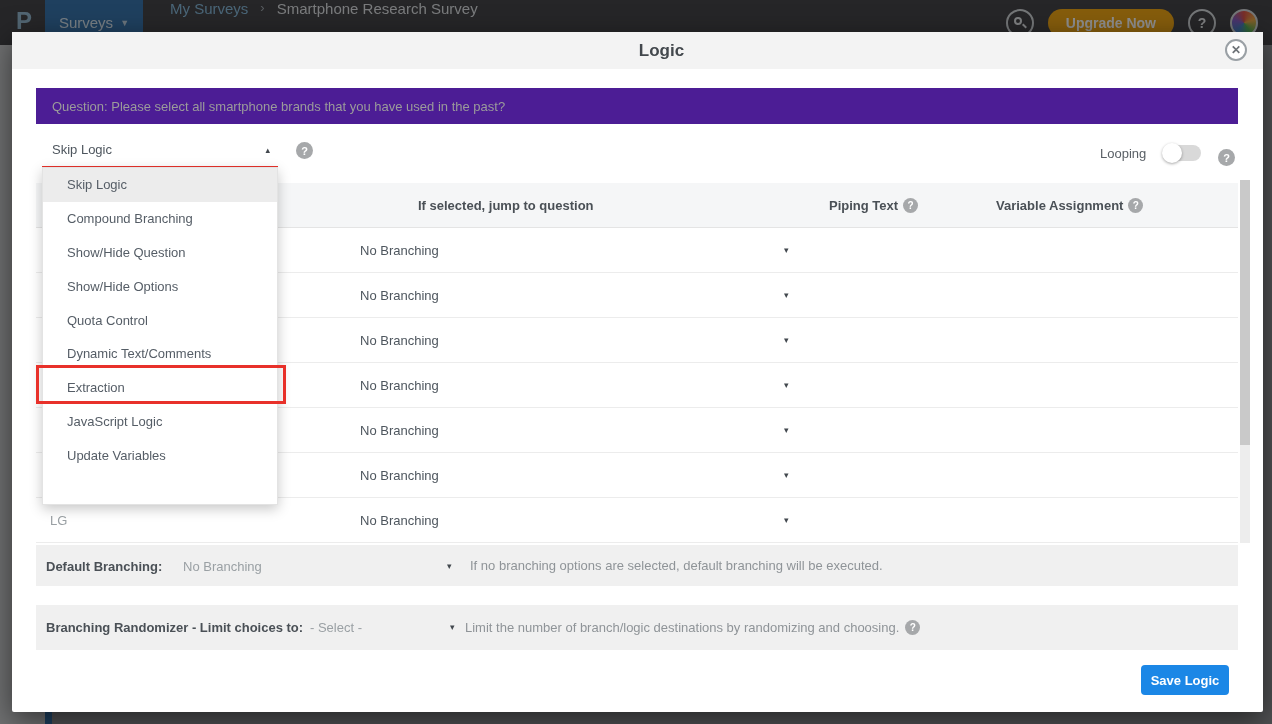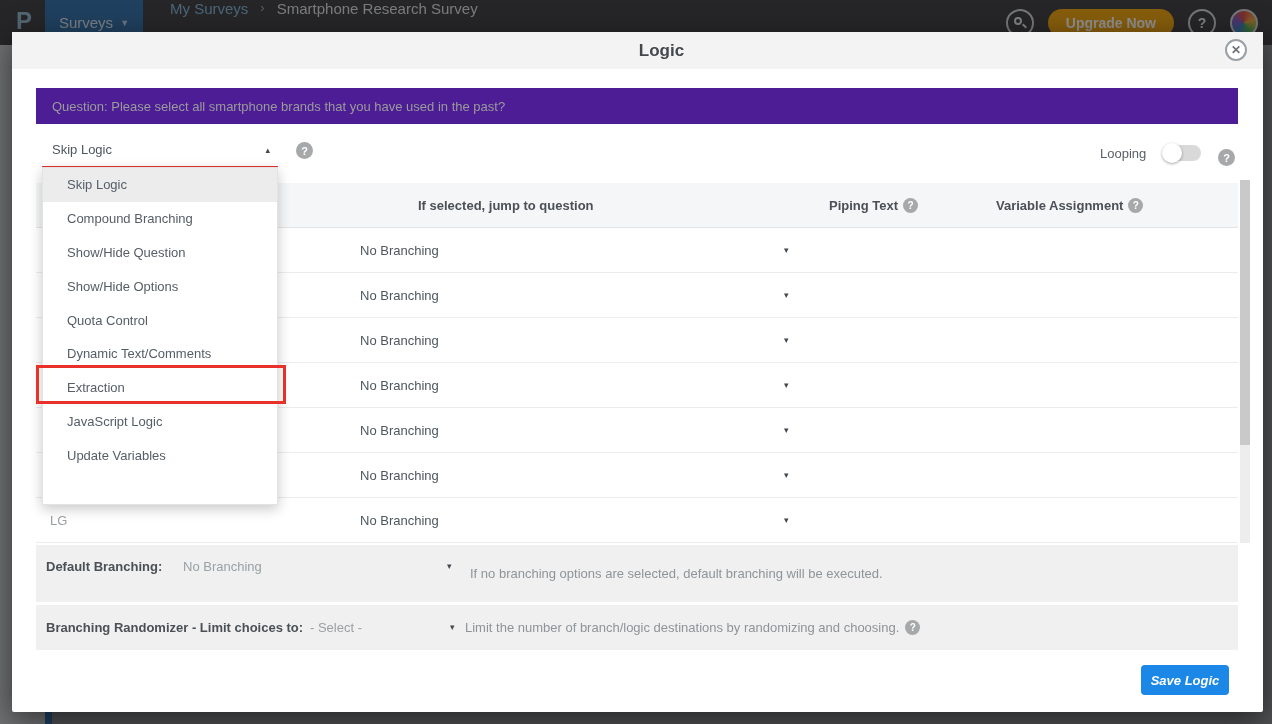--- a/index.html
+++ b/index.html
@@ -70,34 +70,34 @@
   .rows { position:absolute; left:24px; top:196px; width:1202px; }
   .t-row { position:relative; height:45px; border-bottom:1px solid #ececec; background:#fff; }
   .r-label { position:absolute; left:14px; top:0; line-height:45px; font-size:13px; color:#9aa0a4; }
   .r-value { position:absolute; left:324px; top:0; line-height:45px; font-size:13px; color:#4e565e; }
   .r-caret { position:absolute; left:748px; top:0; line-height:45px; font-size:9px; color:#42484e; }
 
   .sb-track { position:absolute; left:1228px; top:148px; width:10px; height:363px; background:#ededed; }
   .sb-thumb { position:absolute; left:0; top:0; width:10px; height:265px; background:#c9c9c9; }
 
   .gray-bar { position:absolute; left:24px; width:1202px; background:#f0f0f0; }
-  .bar-default { top:513px; height:57px; }
+  .bar-default { top:513px; height:41px; }
   .bar-rand { top:573px; height:45px; }
   .b-label { position:absolute; top:0; font-size:13px; font-weight:bold; color:#4a5056; line-height:43px; }
   .bar-rand .b-label { line-height:45px; }
   .b-value { position:absolute; top:0; font-size:13px; color:#9aa0a4; line-height:43px; }
   .bar-rand .b-value { line-height:45px; }
   .b-caret { position:absolute; top:0; font-size:9px; color:#42484e; line-height:43px; }
   .bar-rand .b-caret { line-height:45px; }
   .b-hint { position:absolute; top:0; font-size:13px; color:#8f9498; line-height:43px; display:flex; align-items:center; gap:6px; height:100%; }
   .b-hint .qmark { width:15px; height:15px; font-size:10px; }
 
   .save-btn { position:absolute; left:1129px; top:633px; width:88px; height:30px; background:#1b87e6;
               border-radius:4px; color:#fff; font-size:13px; font-weight:bold;
-              display:flex; align-items:center; justify-content:center;font-style:italic; }
+              display:flex; align-items:center; justify-content:center; }
 
   .menu { position:absolute; left:30px; top:135px; width:236px; height:338px; background:#fff;
           border:1px solid #e3e3e3; box-shadow:0 4px 12px rgba(0,0,0,0.22); z-index:20; }
   .menu-item { height:33.8px; display:flex; align-items:center; padding-left:24px; font-size:13px; color:#555d66; }
   .menu-item.selected { background:#ececec; }
 
   .red-box { position:absolute; left:24px; top:333px; width:250px; height:39px;
              border:3px solid #e8312a; z-index:30; }
 </style>
 </head>

